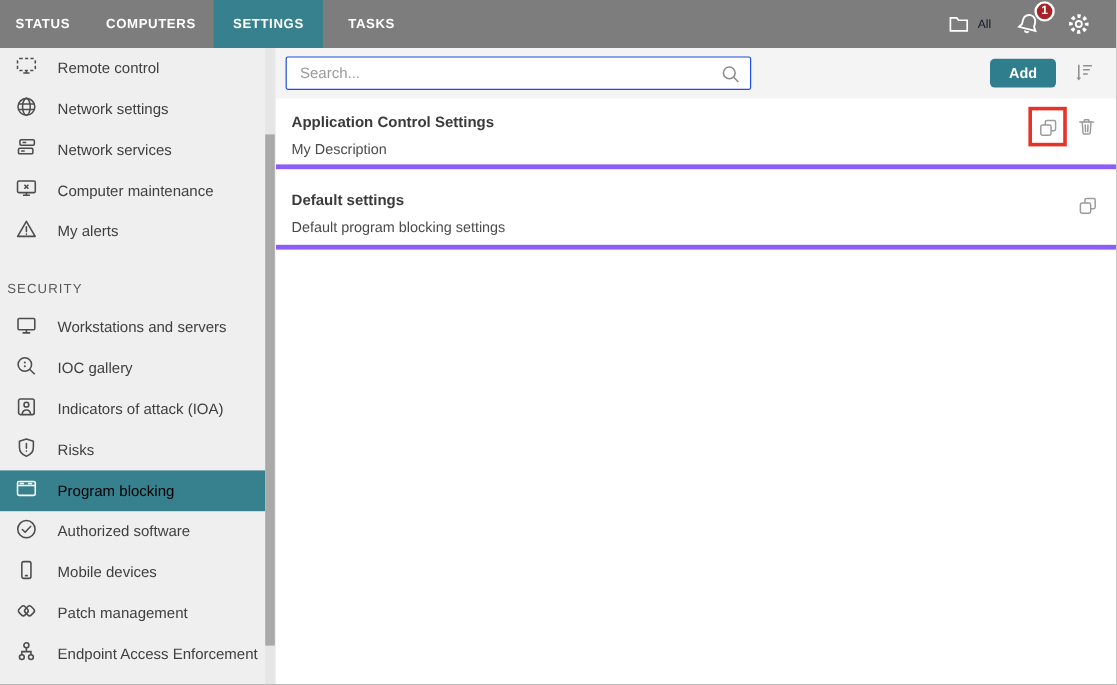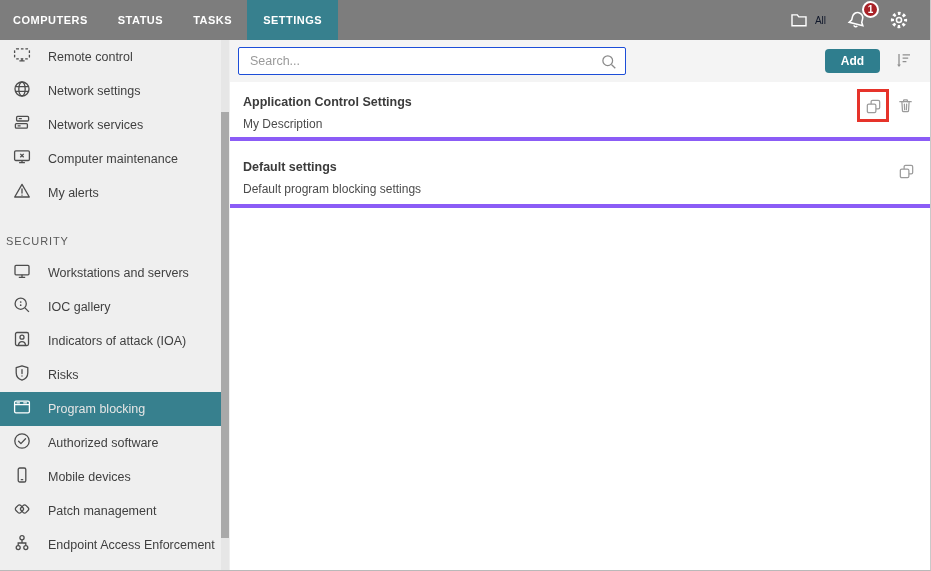--- a/index.html
+++ b/index.html
@@ -17,21 +17,21 @@
   .nav-ico svg { display:block; }
   .all-label { color:#0f172a; font-size:10px; }
   .bell-wrap { position:relative; }
   .badge { position:absolute; top:-8px; right:-11px; min-width:17px; height:17px; border-radius:50%; background:#a82227; border:2px solid #fff; color:#fff; font-size:10px; font-weight:bold; display:flex; align-items:center; justify-content:center; }
 
   
   .sidebar { position:absolute; top:40px; left:0; bottom:0; width:230px; background:#efefef; overflow:hidden; }
   .side-item { height:34px; width:221px; display:flex; align-items:center; padding-left:12px; gap:16px; cursor:pointer; color:#3f3f3f; }
   .side-item svg { color:#4d4d4d; flex:0 0 auto; }
   .side-label { font-size:12.5px; white-space:nowrap; }
-  .side-item.active { background:#37808e; color:#e5e5e5; }
+  .side-item.active { background:#37808e; color:#000000; }
   .side-item.active svg { color:#fff; }
   .side-header { margin-top:16px; height:30px; display:flex; align-items:center; padding-left:6px; font-size:11px; letter-spacing:.9px; color:#5a5a5a; }
   .scroll-track { position:absolute; top:0; right:1px; width:8px; bottom:0; background:#e6e6e6; }
   .scroll-thumb { position:absolute; top:72px; left:0; width:8px; height:426px; background:#a9a9a9; cursor:pointer; }
 
   
   .main { position:absolute; top:40px; left:230px; right:0; bottom:0; background:#fff; }
   .toolbar { position:absolute; top:0; left:0; right:0; height:42px; background:#f4f4f4; }
   .search-box { position:absolute; left:8px; top:7px; width:388px; height:28px; background:#fff; border:1px solid #1d4ed8; border-radius:2px; }
   .search-box input { position:absolute; inset:0; border:0; outline:none; background:transparent; padding:0 30px 0 11px; font-size:12.5px; color:#555; font-family:inherit; }
@@ -51,24 +51,24 @@
   .row-1 .act-trash { right:15px; top:14px; }
   .row-2 .act-copy { right:14px; top:21px; }
   .red-box { position:absolute; right:41px; top:7px; width:32px; height:33px; border:3px solid #e6332a; pointer-events:none; }
 </style>
 </head>
 <body>
 
 <div class="page">
 
   <div class="topnav">
+    <div class="tab">STATUS</div>
     <div class="tab">COMPUTERS</div>
-    <div class="tab">STATUS</div>
+    <div class="tab active">SETTINGS</div>
     <div class="tab">TASKS</div>
-    <div class="tab active">SETTINGS</div>
 
     <div class="nav-right">
       <div class="nav-ico">
         <span>
           <svg width="20" height="20" viewBox="0 0 20 20" fill="none" stroke="currentColor" stroke-width="1.4">
             <path d="M3 15.8 V4.9 h5.3 l1.5 2 h7.2 v8.9 Z"></path>
           </svg>
         </span>
         <span class="all-label">All</span>
       </div>

